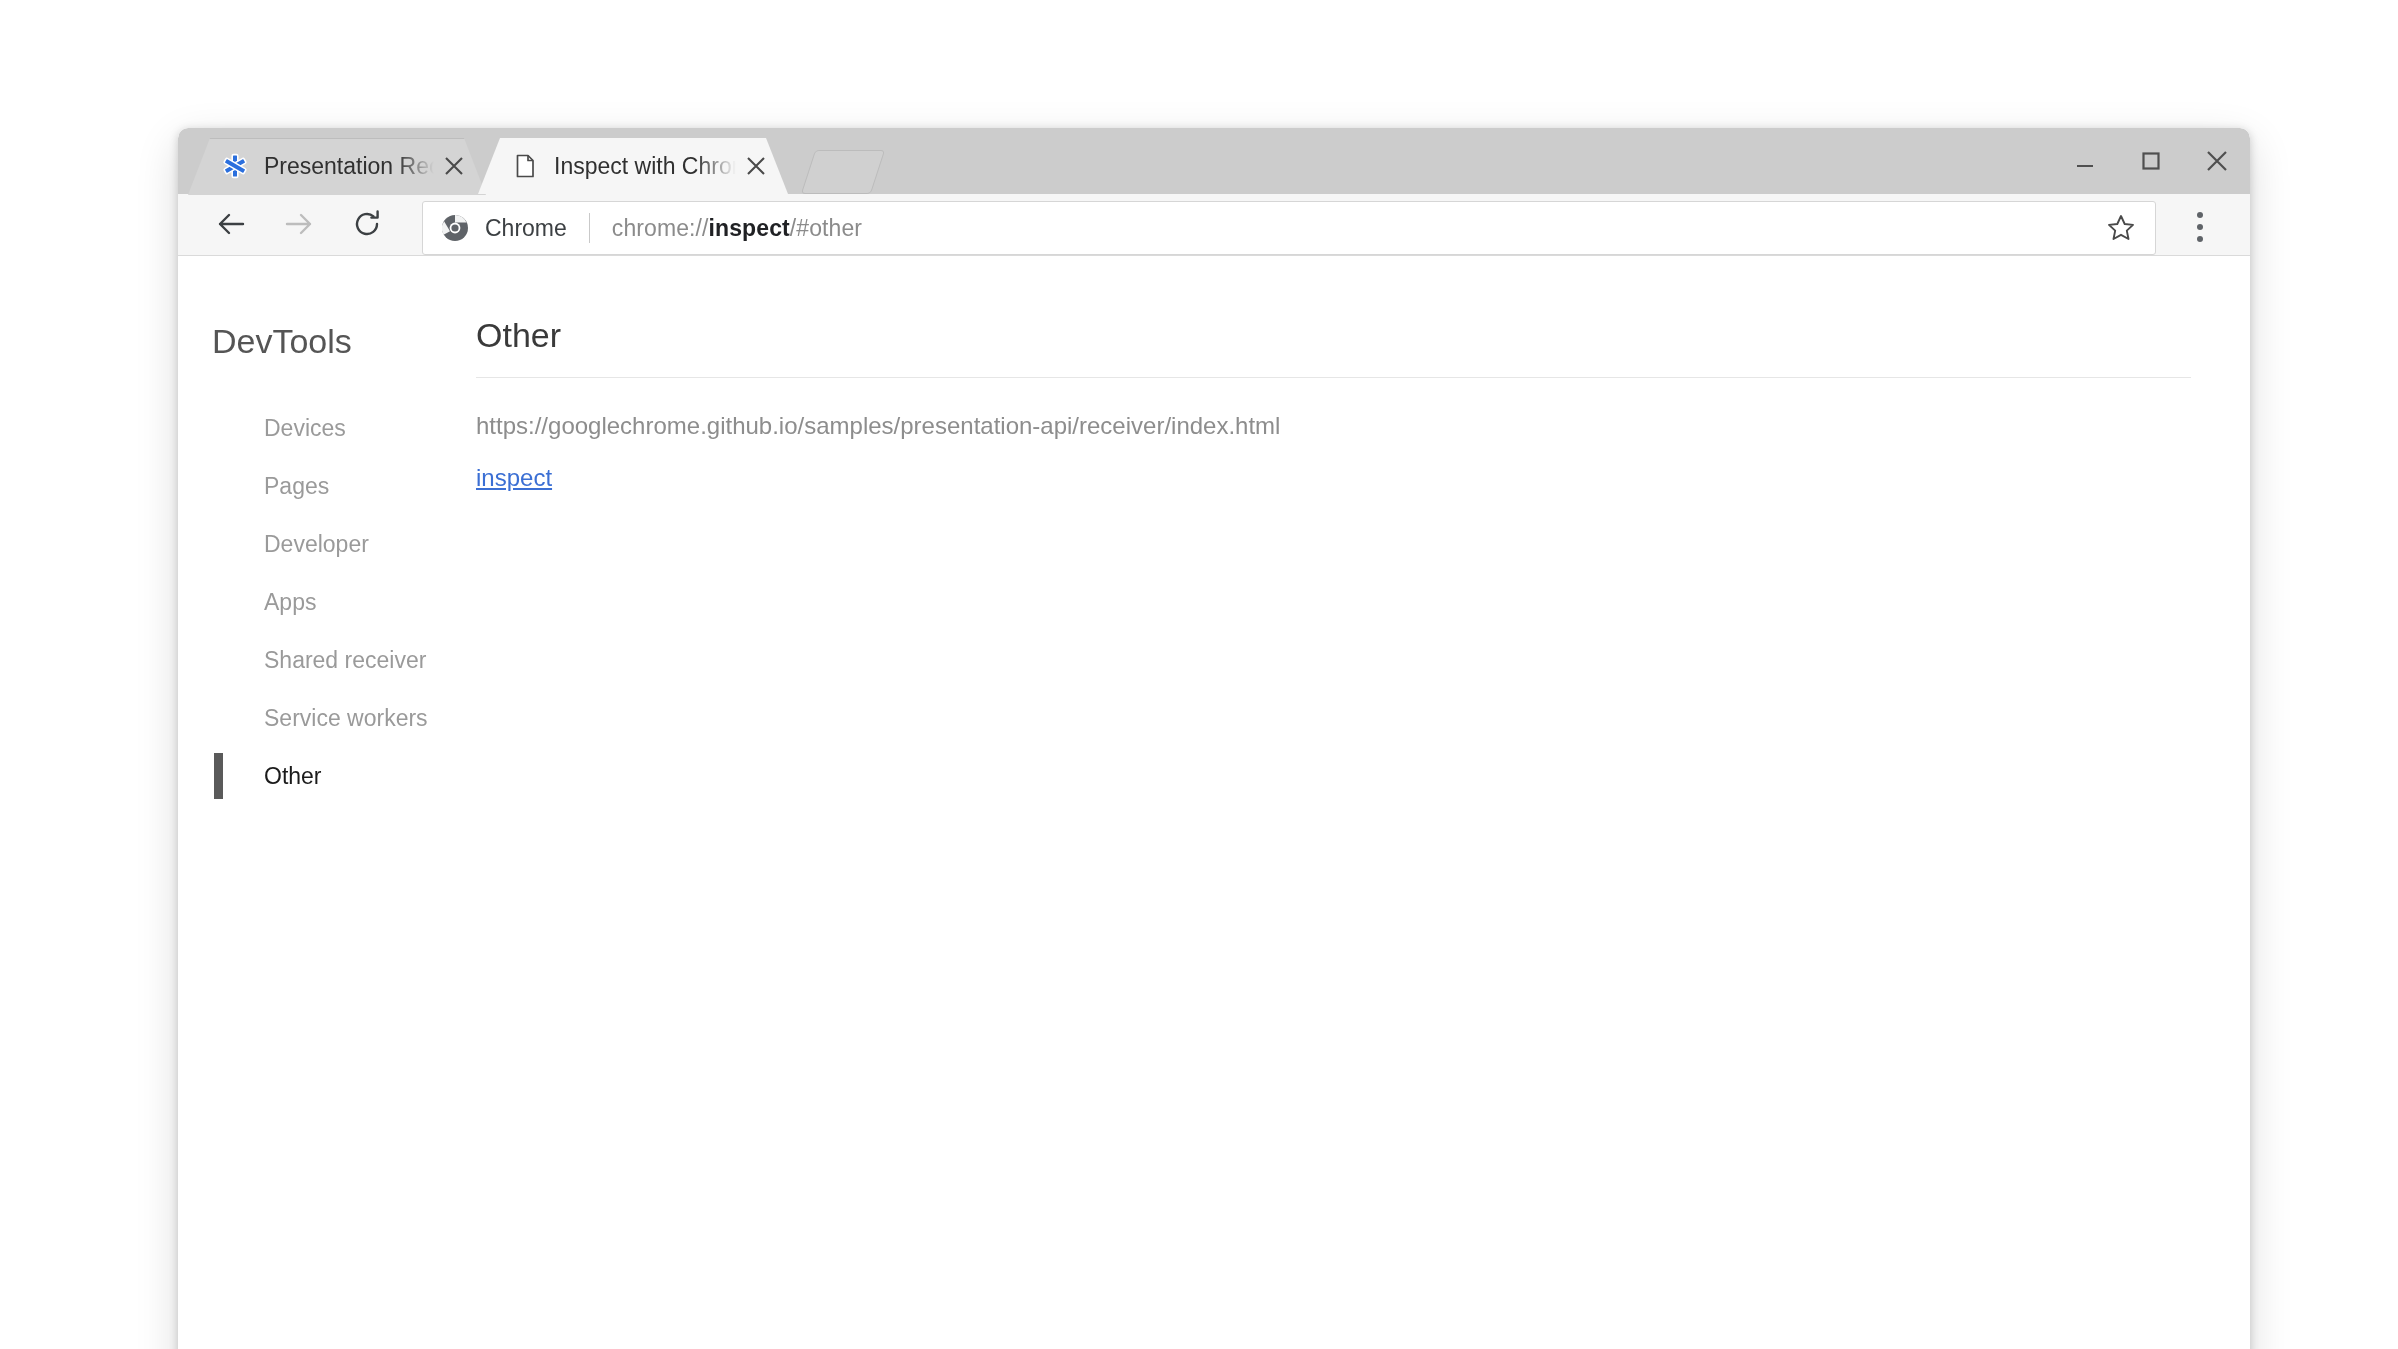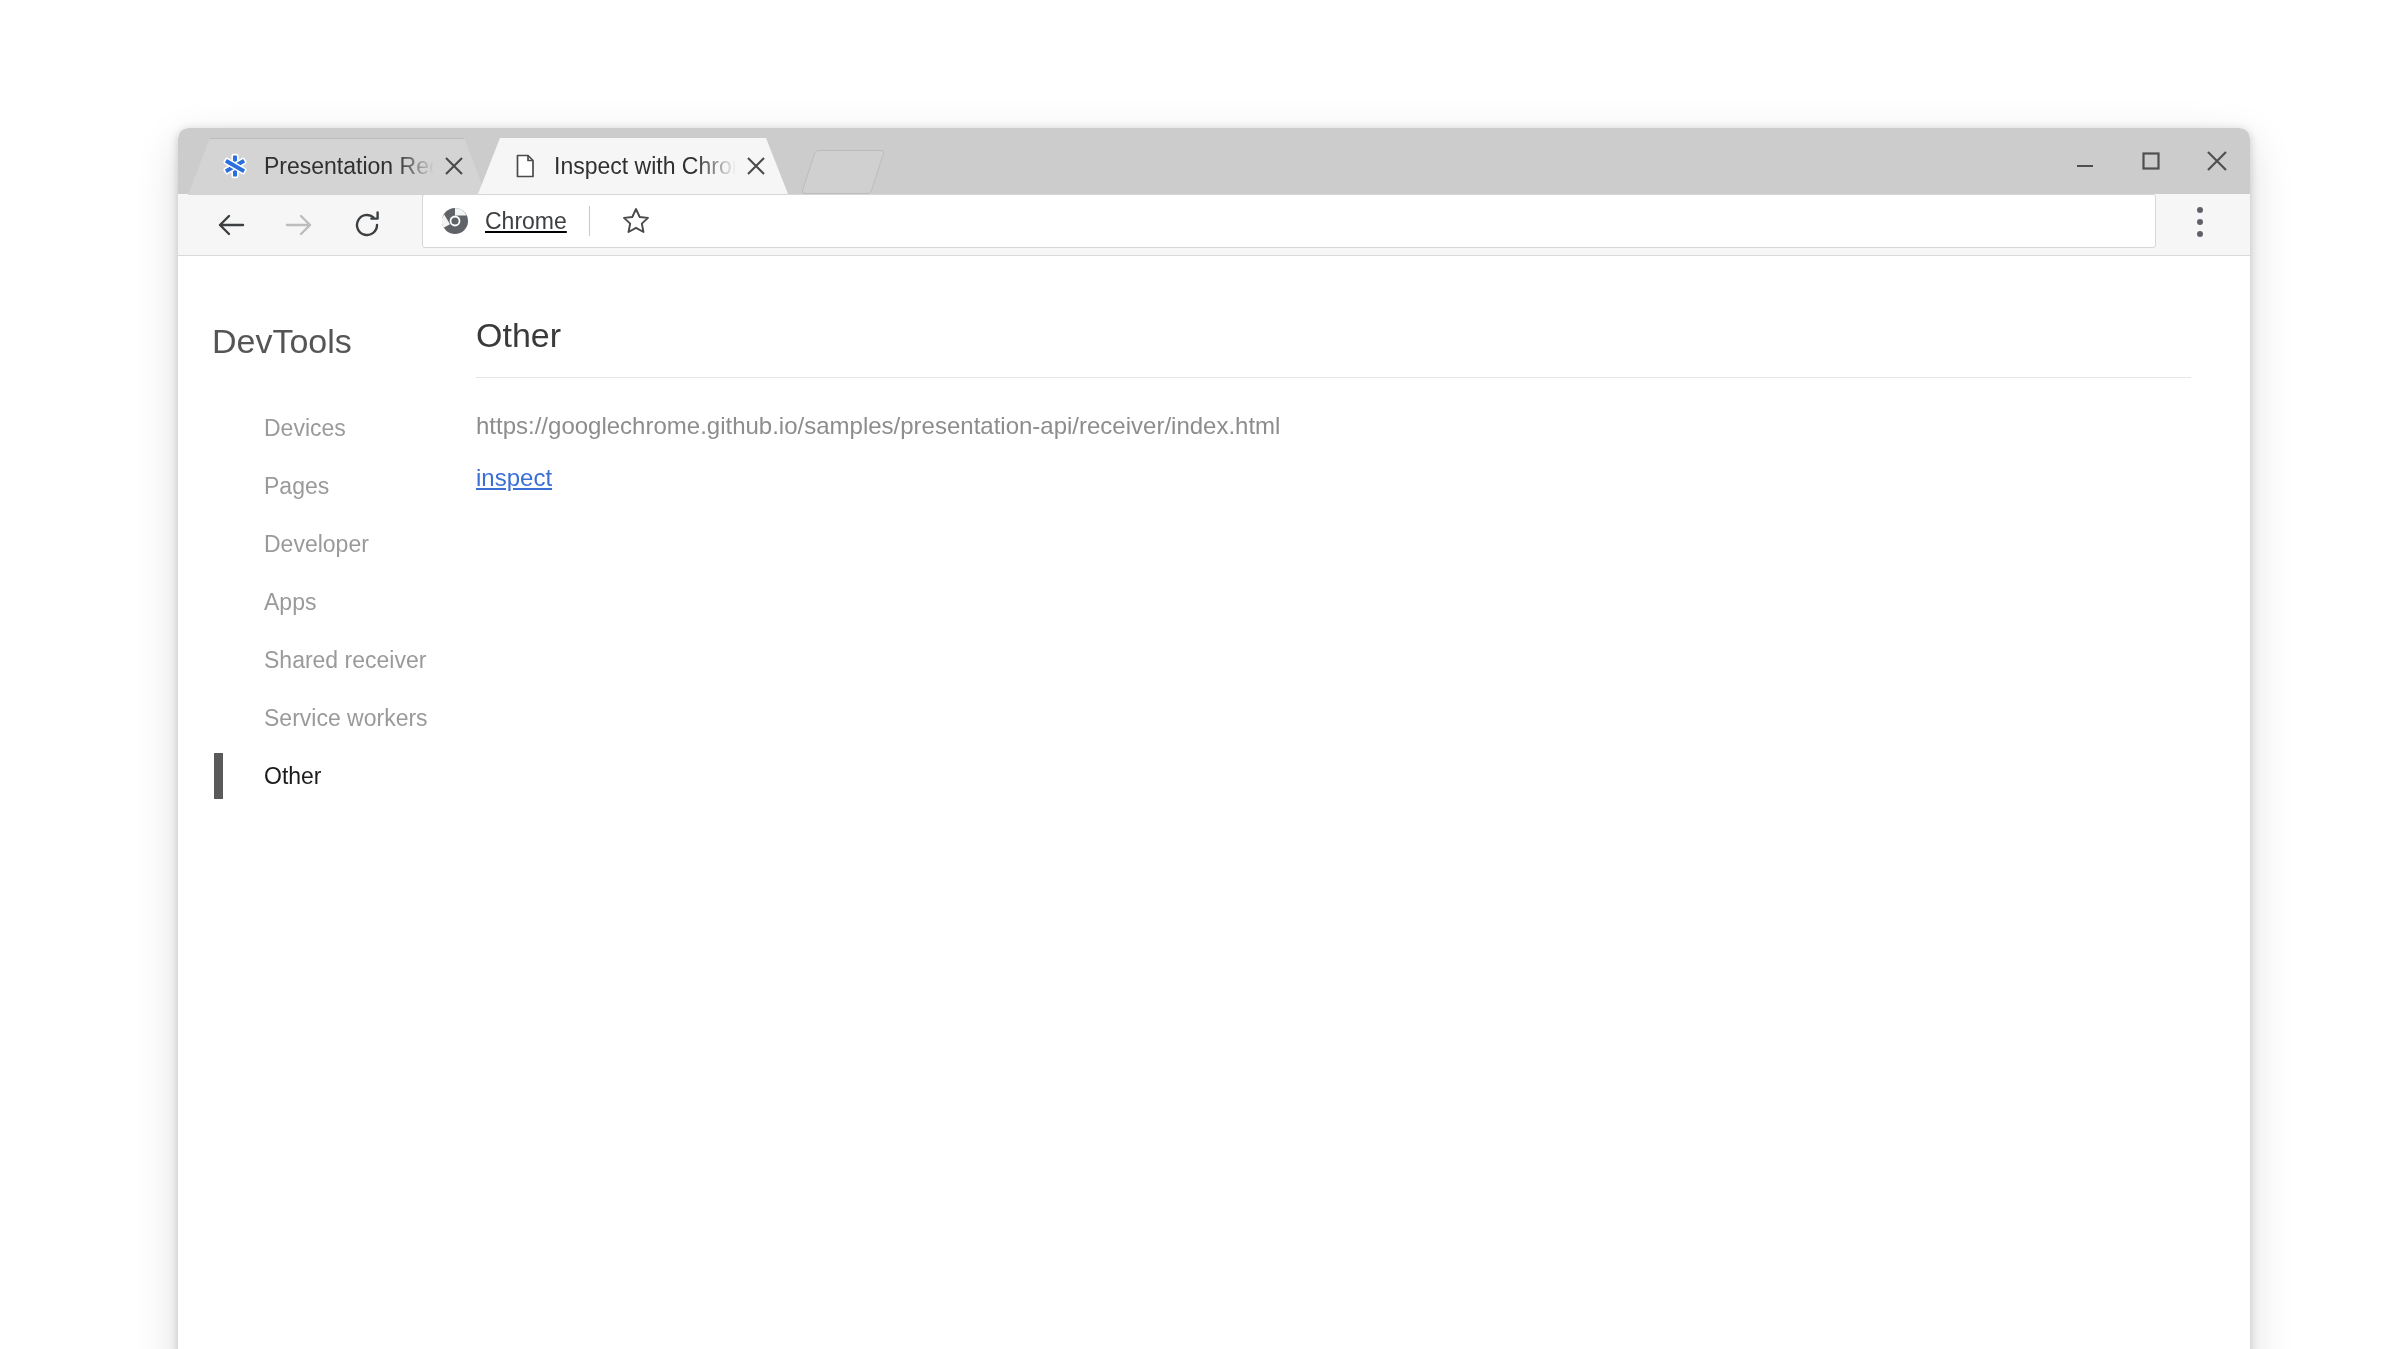--- a/index.html
+++ b/index.html
@@ -123,25 +123,24 @@
     display: flex;
     align-items: center;
     justify-content: center;
   }
 
   
   .toolbar {
     height: 62px;
     background: #f6f6f6;
     display: flex;
-    align-items: flex-start;
+    align-items: flex-end;
     border-bottom: 1px solid #dadada;
     padding: 0 22px;
     box-sizing: border-box;
-    text-decoration: underline;
   }
   .nav-btn {
     width: 62px;
     height: 62px;
     display: flex;
     align-items: center;
     justify-content: center;
     flex: 0 0 auto;
     margin-right: 6px;
   }
@@ -362,20 +361,21 @@
         <svg width="28" height="28" viewBox="0 0 28 28">
           <circle cx="14" cy="14" r="13" fill="#5f6368"></circle>
           <circle cx="14" cy="14" r="5.4" fill="#ffffff"></circle>
           <circle cx="14" cy="14" r="3.6" fill="#5f6368"></circle>
           <path d="M14 1 A13 13 0 0 1 25.6 8.4 L14 8.4 Z" fill="#ffffff" opacity="0.92"></path>
           <path d="M2.6 20.8 A13 13 0 0 1 3.1 7.2 L9 17.3 Z" fill="#ffffff" opacity="0.92"></path>
         </svg>
       </span>
       <span class="omni-scheme-label">Chrome</span>
       <span class="omni-divider"></span>
+      <span class="omni-url"><span>chrome://</span><b>inspect</b><span>/#other</span></span>
       <span class="omni-star">
         <svg width="30" height="30" viewBox="0 0 30 30">
           <path d="M15 3 L18.7 11 L27 11.9 L20.8 17.6 L22.5 26 L15 21.8 L7.5 26 L9.2 17.6 L3 11.9 L11.3 11 Z" fill="none" stroke="#4a4a4a" stroke-width="1.9" stroke-linejoin="round"></path>
         </svg>
       </span>
     </div>
 
     <div class="menu-btn">
       <div style="display:flex;flex-direction:column;align-items:center;">
         <span class="dot"></span>

